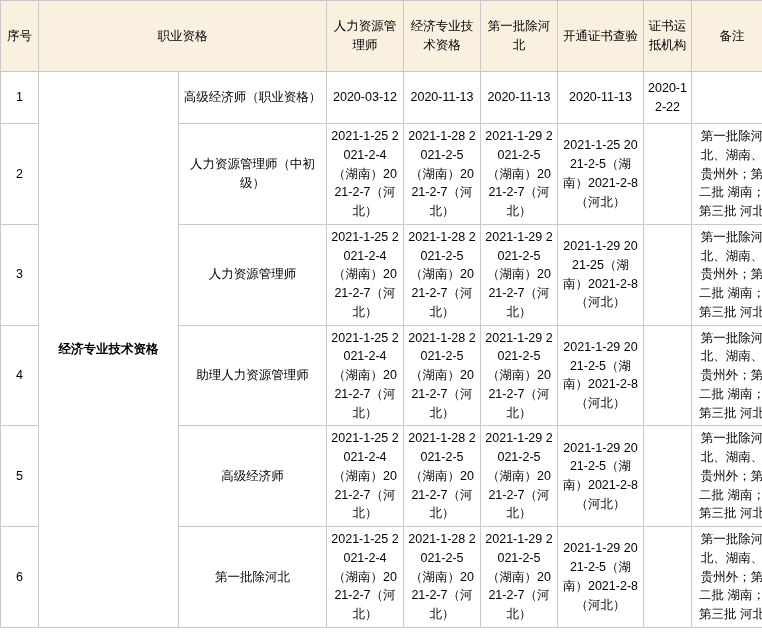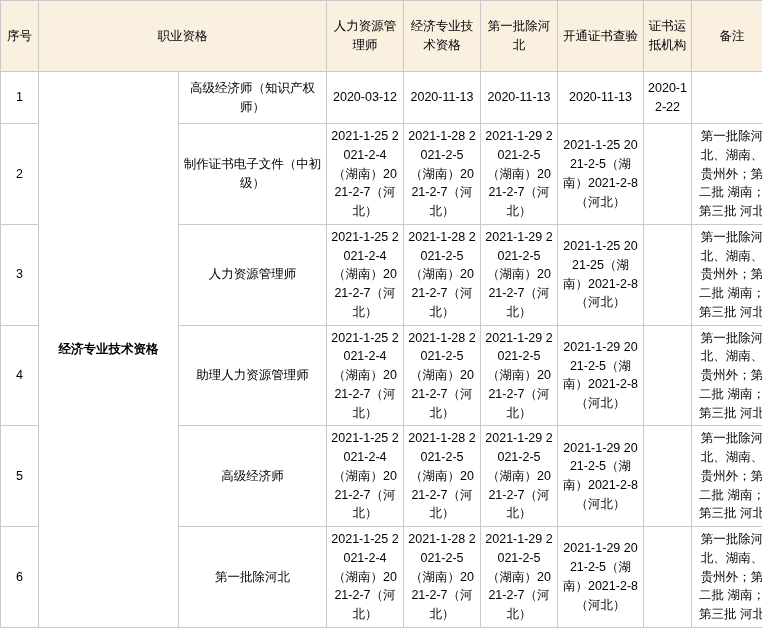--- a/index.html
+++ b/index.html
@@ -96,45 +96,45 @@
       <th>第一批除河北</th>
       <th>开通证书查验</th>
       <th>证书运抵机构</th>
       <th>备注</th>
     </tr>
   </thead>
   <tbody>
     <tr style="height:52px;">
       <td class="col-idx">1</td>
       <td class="col-group" rowspan="6">经济专业技术资格</td>
-      <td class="col-name">高级经济师（知识产权师）</td>
+      <td class="col-name">高级经济师（职业资格）</td>
       <td class="col-date">2020-03-12</td>
       <td class="col-date">2020-11-13</td>
       <td class="col-date">2020-11-13</td>
       <td class="col-date">2020-11-13</td>
       <td class="col-org">2020-12-22</td>
       <td class="col-remark"></td>
     </tr>
     <tr style="height:92px;">
       <td class="col-idx">2</td>
-      <td class="col-name">制作证书电子文件（中初级）</td>
+      <td class="col-name">人力资源管理师（中初级）</td>
       <td class="col-date">2021-1-25 2021-2-4（湖南）2021-2-7（河北）</td>
       <td class="col-date">2021-1-28 2021-2-5（湖南）2021-2-7（河北）</td>
       <td class="col-date">2021-1-29 2021-2-5（湖南）2021-2-7（河北）</td>
       <td class="col-date">2021-1-25 2021-2-5（湖南）2021-2-8（河北）</td>
       <td class="col-org"></td>
       <td class="col-remark">第一批除河北、湖南、贵州外；第二批 湖南；第三批 河北</td>
     </tr>
     <tr style="height:92px;">
       <td class="col-idx">3</td>
       <td class="col-name">人力资源管理师</td>
       <td class="col-date">2021-1-25 2021-2-4（湖南）2021-2-7（河北）</td>
       <td class="col-date">2021-1-28 2021-2-5（湖南）2021-2-7（河北）</td>
       <td class="col-date">2021-1-29 2021-2-5（湖南）2021-2-7（河北）</td>
-      <td class="col-date">2021-1-25 2021-25（湖南）2021-2-8（河北）</td>
+      <td class="col-date">2021-1-29 2021-25（湖南）2021-2-8（河北）</td>
       <td class="col-org"></td>
       <td class="col-remark">第一批除河北、湖南、贵州外；第二批 湖南；第三批 河北</td>
     </tr>
     <tr style="height:92px;">
       <td class="col-idx">4</td>
       <td class="col-name">助理人力资源管理师</td>
       <td class="col-date">2021-1-25 2021-2-4（湖南）2021-2-7（河北）</td>
       <td class="col-date">2021-1-28 2021-2-5（湖南）2021-2-7（河北）</td>
       <td class="col-date">2021-1-29 2021-2-5（湖南）2021-2-7（河北）</td>
       <td class="col-date">2021-1-29 2021-2-5（湖南）2021-2-8（河北）</td>

